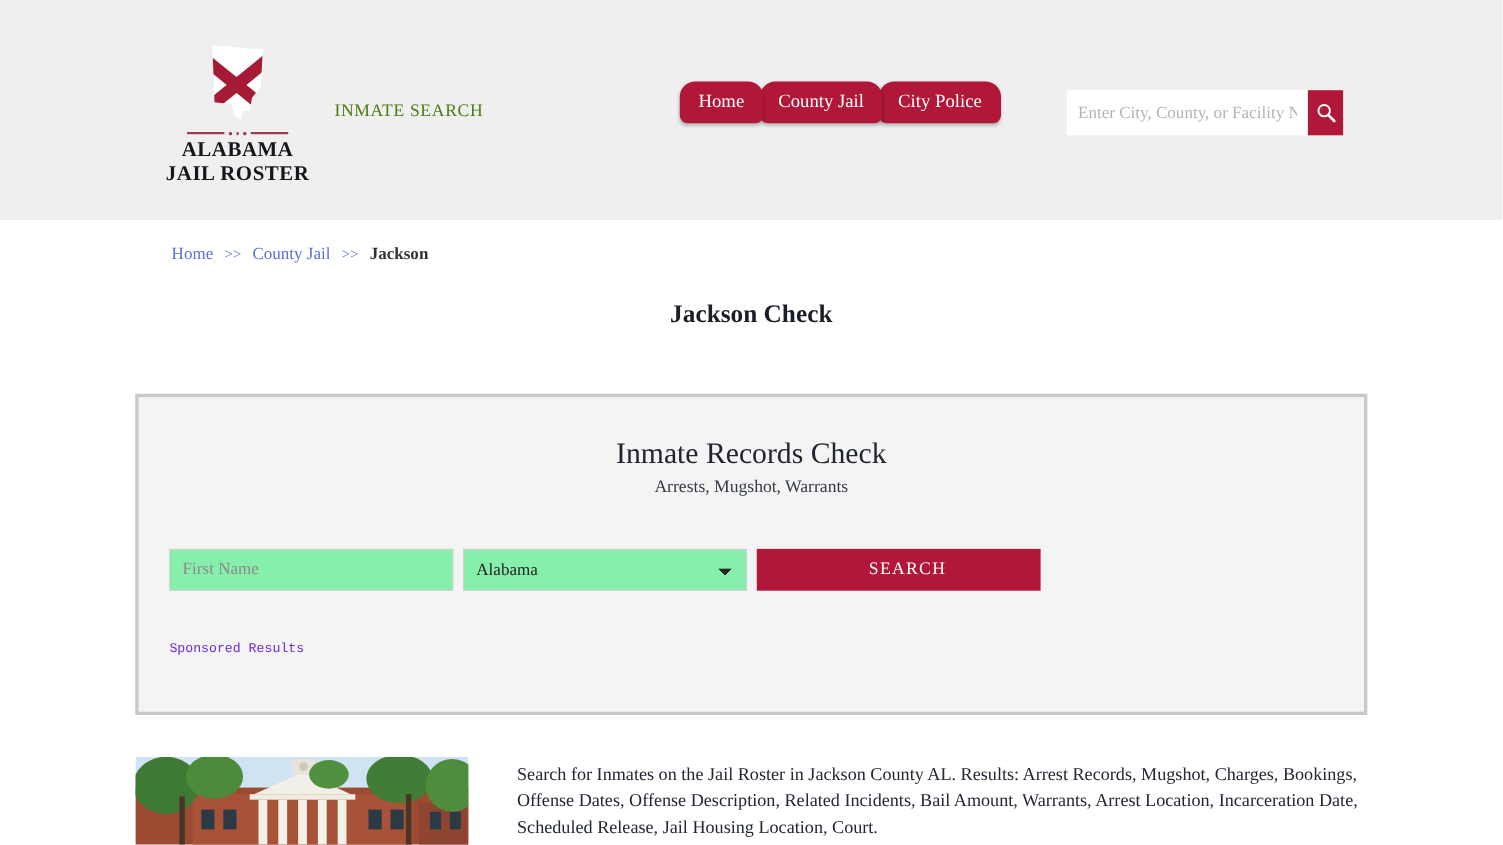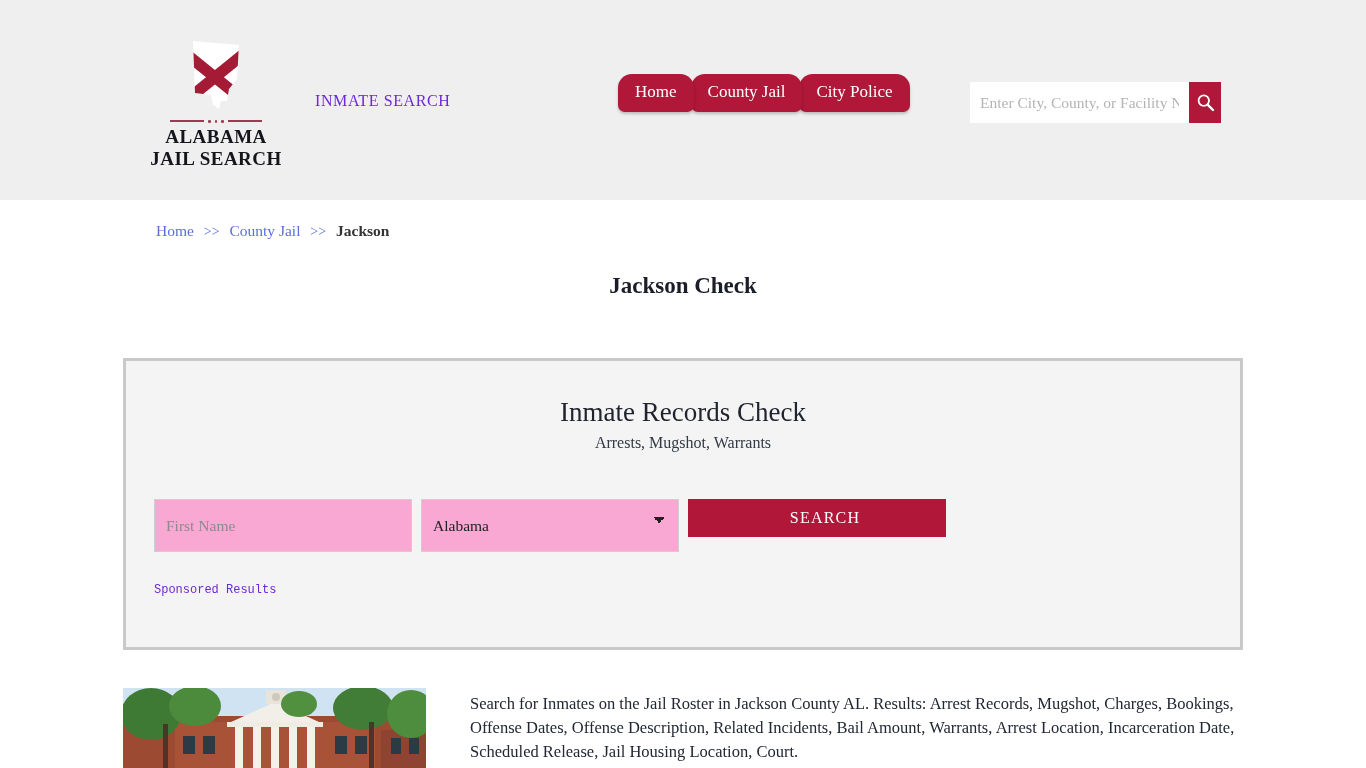--- a/index.html
+++ b/index.html
@@ -43,24 +43,24 @@
     font-weight:bold;
     color:#14161c;
     letter-spacing:0.5px;
     line-height:1.18;
     font-size:19px;
   }
   .brand-name .l2{ display:block; white-space:nowrap; }
 
   .tagline{
     position:absolute;
-    left:315px; top:92px;
+    left:304px; top:92px;
     font-size:16px;
     letter-spacing:0.6px;
-    color:#6d28d9;
+    color:#4d7c0f;
     font-family:"Liberation Serif", serif;
   }
 
   
   .nav-tabs{
     position:absolute;
     left:618px; top:74px;
     display:flex;
     align-items:flex-end;
   }
@@ -166,23 +166,23 @@
     font-family:"Liberation Serif", serif;
   }
   .form-row{
     position:absolute;
     left:28px; top:138px;
     display:flex;
     gap:9px;
     width:1064px;
   }
   .fld{
-    height:53px;
+    height:38px;
     border:1px solid #cfcfcf;
-    background:#f9a8d4;
+    background:#86efac;
     padding:0 11px;
     font-size:15.5px;
     color:#555;
     outline:none;
     font-family:"Liberation Serif", serif;
   }
   .fld::placeholder{ color:#8b8b8b; }
   .fld-first{ width:258px; }
   .fld-last{ width:258px; }
   .fld-state{
@@ -262,21 +262,21 @@
     </div>
     <div class="brand-divider">
       <span class="bar"></span>
       <span class="dot"></span>
         <span class="dot"></span>
         <span class="dot"></span>
       <span class="bar"></span>
     </div>
     <div class="brand-name">
       <span class="l1">ALABAMA</span>
-      <span class="l2">JAIL SEARCH</span>
+      <span class="l2">JAIL ROSTER</span>
     </div>
   </div>
 
   <div class="tagline">INMATE SEARCH</div>
 
   <div class="nav-tabs">
     <div class="nav-tab">Home</div>
     <div class="nav-tab">County Jail</div>
     <div class="nav-tab">City Police</div>
   </div>

